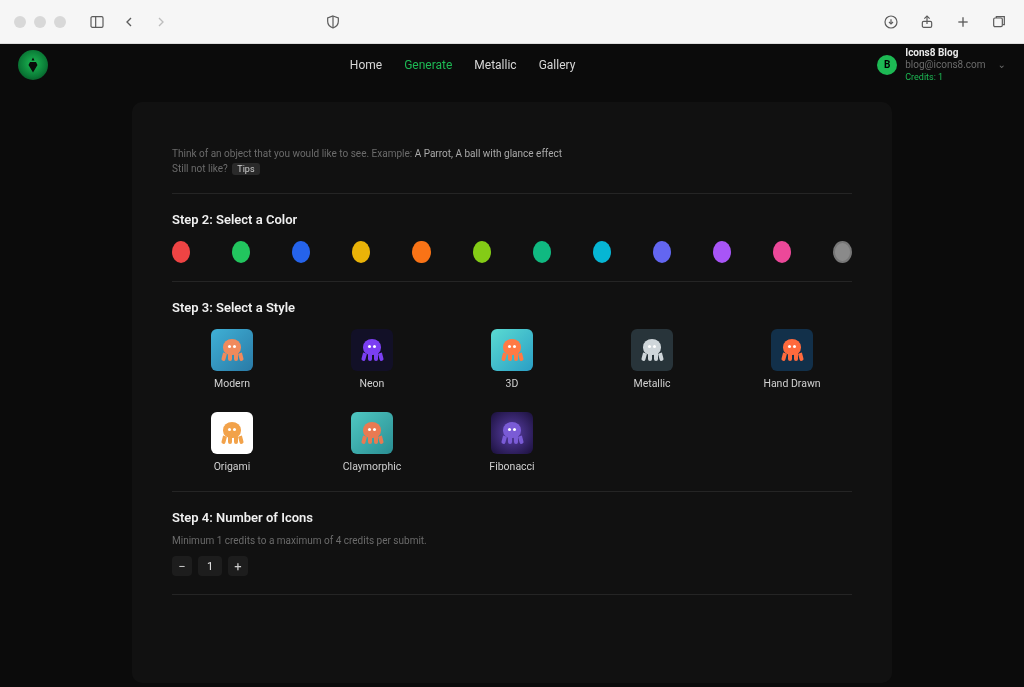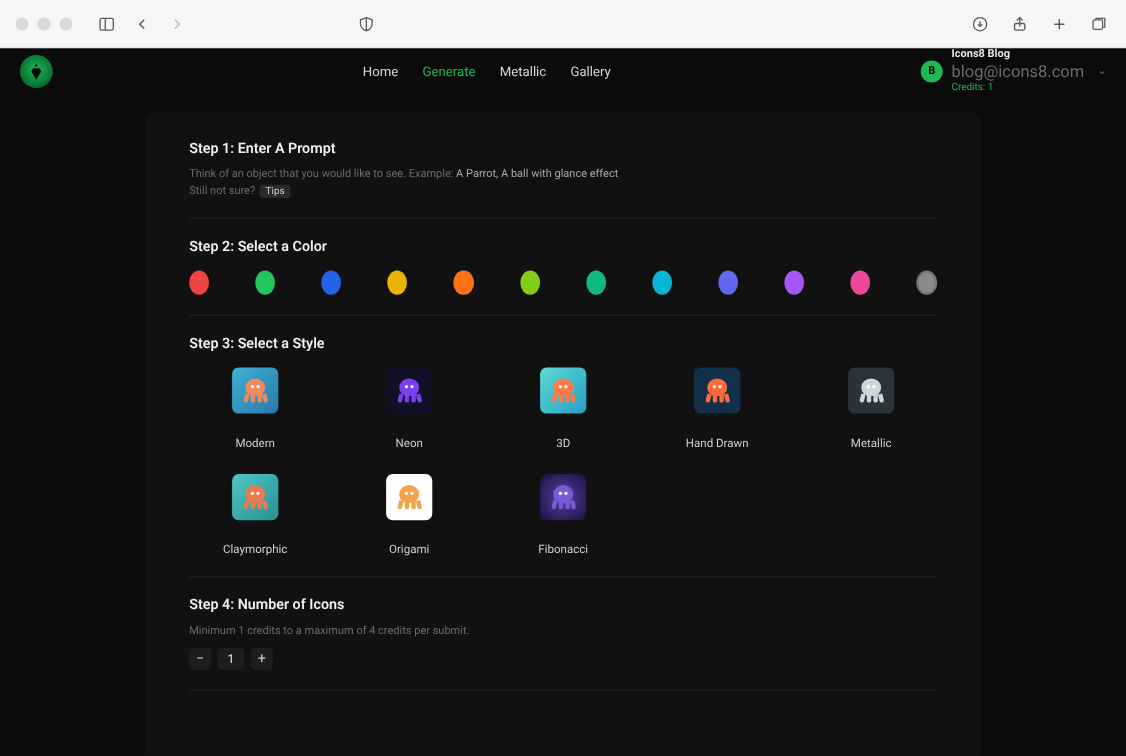--- a/index.html
+++ b/index.html
@@ -20,40 +20,40 @@
   .app{background:#0b0b0b;height:643px;position:relative;color:#e8e8e8;}
   .topbar{height:42px;display:flex;align-items:center;padding:0 18px;}
   .logo{width:30px;height:30px;border-radius:50%;background:radial-gradient(circle at 50% 45%, #1db954 0%, #0a7a36 60%, #053a1a 100%);display:flex;align-items:center;justify-content:center;}
   .logo svg{width:18px;height:18px;}
   .nav{display:flex;gap:22px;margin:0 auto;font-size:12px;}
   .nav-item{color:#d7d7d7;cursor:pointer;}
   .nav-active{color:#1db954;}
   .account{display:flex;align-items:center;gap:8px;font-size:10px;line-height:1.25;}
   .avatar{width:20px;height:20px;border-radius:50%;background:#1db954;display:flex;align-items:center;justify-content:center;color:#000;font-weight:bold;font-size:10px;}
   .account .name{color:#e8e8e8;font-weight:700;}
-  .account .email{color:#6b6b6b;font-size:15px;}
+  .account .email{color:#6b6b6b;font-size:10px;}
   .account .credits{color:#1db954;font-size:9px;}
   .account .chev{color:#6b6b6b;margin-left:4px;}
   
   .panel{width:760px;margin:16px auto 0;background:#111111;border-radius:10px;padding:26px 40px 70px;}
   .section{border-bottom:1px solid #252525;padding-bottom:18px;margin-bottom:18px;}
   .section:last-of-type{border-bottom:none;}
   .step-title{font-size:13px;font-weight:600;color:#f0f0f0;margin-bottom:10px;}
   .prompt-input{width:235px;height:26px;background:#1d1d1d;border:none;border-radius:5px;padding:0 10px;color:#cfcfcf;font-size:11px;outline:none;}
-  .hint{font-size:10px;color:#6b6b6b;margin-top:8px;}
+  .hint{font-size:10px;color:#6b6b6b;margin-top:20px;}
   .hint .ex{color:#a9a9a9;}
   .hint2{font-size:10px;color:#6b6b6b;margin-top:4px;}
   .tips-chip{display:inline-block;background:#2a2a2a;color:#cfcfcf;padding:1px 5px;border-radius:3px;font-size:9px;margin-left:2px;cursor:pointer;}
   
   .color-row{display:flex;gap:42px;margin-top:14px;}
   .color-swatch{width:22px;height:22px;border-radius:50%;cursor:pointer;}
   .color-swatch.grey{border:2px solid #777;background:#8a8a8a;}
   
   .style-grid{display:grid;grid-template-columns:repeat(5,1fr);row-gap:22px;column-gap:20px;margin-top:14px;}
-  .style-item{display:flex;flex-direction:column;align-items:center;gap:20px;cursor:pointer;}
+  .style-item{display:flex;flex-direction:column;align-items:center;gap:6px;cursor:pointer;}
   .thumb{width:42px;height:42px;border-radius:6px;display:flex;align-items:center;justify-content:center;position:relative;overflow:hidden;}
   .thumb.selected{outline:2px solid #7aa7ff;outline-offset:1px;}
   .style-label{font-size:10.5px;color:#d0d0d0;}
   .octo{position:relative;width:26px;height:22px;}
   .octo .head{position:absolute;left:4px;top:0;width:18px;height:16px;border-radius:50% 50% 45% 45%;}
   .octo .eye{position:absolute;width:3px;height:3px;border-radius:50%;background:#fff;top:6px;}
   .octo .eye.l{left:9px;} .octo .eye.r{left:14px;}
   .octo .leg{position:absolute;bottom:0;width:4px;height:8px;border-radius:0 0 3px 3px;}
   .octo .leg.l1{left:3px;transform:rotate(15deg);} .octo .leg.l2{left:9px;} .octo .leg.l3{left:15px;} .octo .leg.l4{left:20px;transform:rotate(-15deg);}
   
@@ -143,26 +143,25 @@
         <div class="email">blog@icons8.com</div>
         <div class="credits">Credits: 1</div>
       </div>
       <span class="chev">⌄</span>
     </div>
   </div>
 
   <div class="panel">
 
     <div class="section">
-      <div class="step-title">Step 1: Enter A Prompt</div>
       <div class="hint">
         <span>Think of an object that you would like to see. Example: </span><span class="ex">A Parrot, A ball with glance effect</span>
       </div>
       <div class="hint2">
-        <span>Still not sure?</span>
+        <span>Still not like?</span>
         <span class="tips-chip">Tips</span>
       </div>
     </div>
 
     <div class="section">
       <div class="step-title">Step 2: Select a Color</div>
       <div class="color-row" id="color-row">
           <div class="color-swatch" style="background: rgb(239, 68, 68);"></div>
           <div class="color-swatch" style="background: rgb(34, 197, 94);"></div>
           <div class="color-swatch" style="background: rgb(37, 99, 235);"></div>
@@ -217,74 +216,74 @@
                 <div class="eye r"></div>
                 <div class="leg l1" style="background:#ff7a45"></div>
                 <div class="leg l2" style="background:#ff7a45"></div>
                 <div class="leg l3" style="background:#ff7a45"></div>
                 <div class="leg l4" style="background:#ff7a45"></div>
               </div>
             </div>
             <div class="style-label">3D</div>
           </div>
           <div class="style-item">
+            <div class="thumb" style="background: rgb(40, 52, 58);">
+              <div class="octo">
+                <div class="head" style="background:#cfd6da"></div>
+                <div class="eye l"></div>
+                <div class="eye r"></div>
+                <div class="leg l1" style="background:#cfd6da"></div>
+                <div class="leg l2" style="background:#cfd6da"></div>
+                <div class="leg l3" style="background:#cfd6da"></div>
+                <div class="leg l4" style="background:#cfd6da"></div>
+              </div>
+            </div>
+            <div class="style-label">Metallic</div>
+          </div>
+          <div class="style-item">
             <div class="thumb" style="background: rgb(18, 48, 74);">
               <div class="octo">
                 <div class="head" style="background:#ff6a3d"></div>
                 <div class="eye l"></div>
                 <div class="eye r"></div>
                 <div class="leg l1" style="background:#ff6a3d"></div>
                 <div class="leg l2" style="background:#ff6a3d"></div>
                 <div class="leg l3" style="background:#ff6a3d"></div>
                 <div class="leg l4" style="background:#ff6a3d"></div>
               </div>
             </div>
             <div class="style-label">Hand Drawn</div>
           </div>
           <div class="style-item">
-            <div class="thumb" style="background: rgb(40, 52, 58);">
-              <div class="octo">
-                <div class="head" style="background:#cfd6da"></div>
-                <div class="eye l"></div>
-                <div class="eye r"></div>
-                <div class="leg l1" style="background:#cfd6da"></div>
-                <div class="leg l2" style="background:#cfd6da"></div>
-                <div class="leg l3" style="background:#cfd6da"></div>
-                <div class="leg l4" style="background:#cfd6da"></div>
-              </div>
-            </div>
-            <div class="style-label">Metallic</div>
+            <div class="thumb" style="background: rgb(255, 255, 255);">
+              <div class="octo">
+                <div class="head" style="background:#f2a24a"></div>
+                <div class="eye l"></div>
+                <div class="eye r"></div>
+                <div class="leg l1" style="background:#f2a24a"></div>
+                <div class="leg l2" style="background:#f2a24a"></div>
+                <div class="leg l3" style="background:#f2a24a"></div>
+                <div class="leg l4" style="background:#f2a24a"></div>
+              </div>
+            </div>
+            <div class="style-label">Origami</div>
           </div>
           <div class="style-item">
             <div class="thumb" style="background: linear-gradient(135deg, rgb(79, 200, 194), rgb(42, 142, 147));">
               <div class="octo">
                 <div class="head" style="background:#e97a52"></div>
                 <div class="eye l"></div>
                 <div class="eye r"></div>
                 <div class="leg l1" style="background:#e97a52"></div>
                 <div class="leg l2" style="background:#e97a52"></div>
                 <div class="leg l3" style="background:#e97a52"></div>
                 <div class="leg l4" style="background:#e97a52"></div>
               </div>
             </div>
             <div class="style-label">Claymorphic</div>
-          </div>
-          <div class="style-item">
-            <div class="thumb" style="background: rgb(255, 255, 255);">
-              <div class="octo">
-                <div class="head" style="background:#f2a24a"></div>
-                <div class="eye l"></div>
-                <div class="eye r"></div>
-                <div class="leg l1" style="background:#f2a24a"></div>
-                <div class="leg l2" style="background:#f2a24a"></div>
-                <div class="leg l3" style="background:#f2a24a"></div>
-                <div class="leg l4" style="background:#f2a24a"></div>
-              </div>
-            </div>
-            <div class="style-label">Origami</div>
           </div>
           <div class="style-item">
             <div class="thumb" style="background: radial-gradient(circle, rgb(90, 63, 168), rgb(26, 16, 58));">
               <div class="octo">
                 <div class="head" style="background:#7a5bd6"></div>
                 <div class="eye l"></div>
                 <div class="eye r"></div>
                 <div class="leg l1" style="background:#7a5bd6"></div>
                 <div class="leg l2" style="background:#7a5bd6"></div>
                 <div class="leg l3" style="background:#7a5bd6"></div>

